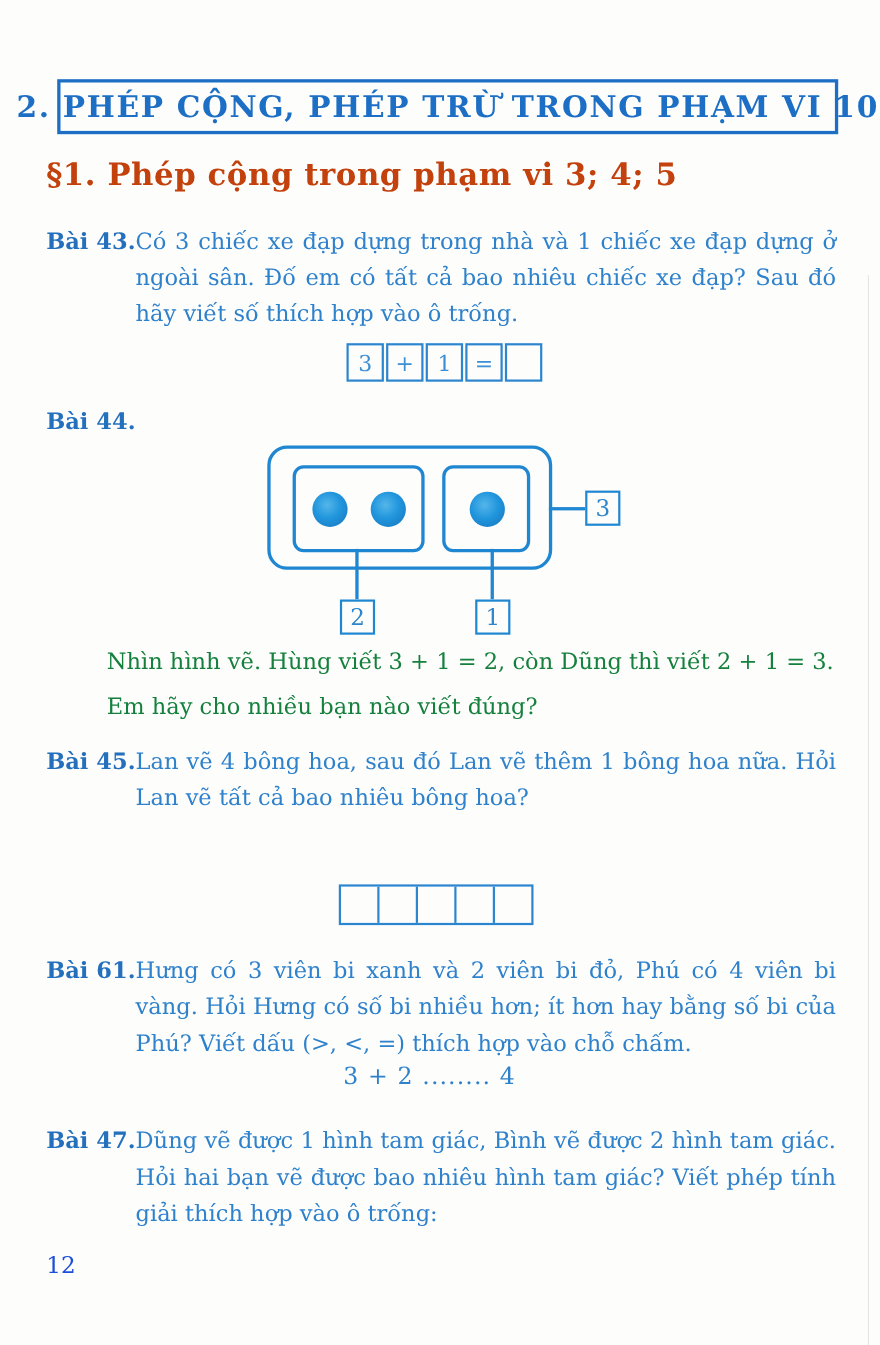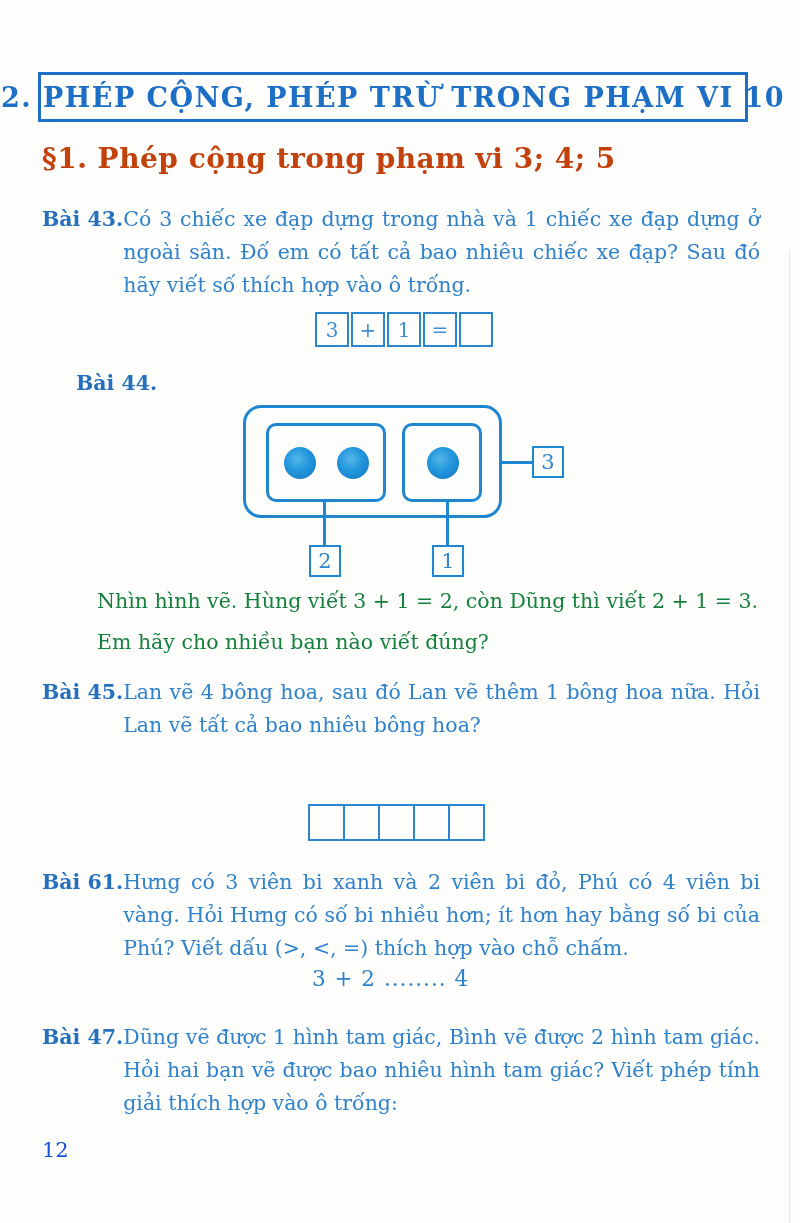--- a/index.html
+++ b/index.html
@@ -10,21 +10,21 @@
     font-family:"DejaVu Serif","Liberation Serif",serif;
     color:#2b7cc7;
     overflow:hidden;
   }
   .scan-artifact{
     position:absolute;left:789px;top:250px;width:1px;height:973px;
     background:#e4e4e1;
   }
   
   .header-box{
-    position:absolute;left:38px;top:72px;width:704px;height:44px;
+    position:absolute;left:52px;top:72px;width:704px;height:44px;
     border:3px solid #1d6fc5;
     display:flex;align-items:center;justify-content:center;
   }
   .header-box .title{
     font-size:27px;font-weight:bold;color:#1d6fc5;letter-spacing:1.5px;
     white-space:nowrap;
   }
   .section-title{
     position:absolute;left:42px;top:142px;
     font-size:28px;font-weight:bold;color:#c2410c;letter-spacing:.5px;
@@ -118,21 +118,21 @@
   </div>
 
   <div class="eq-strip">
     <div class="eq-cell">3</div>
     <div class="eq-cell">+</div>
     <div class="eq-cell">1</div>
     <div class="eq-cell">=</div>
     <div class="eq-cell"></div>
   </div>
 
-  <div class="ex" style="top:367px;margin-left:34px;">
+  <div class="ex" style="top:367px;">
     <span class="ex-label">Bài 44.</span>
   </div>
 
   <div class="diagram">
     <div class="d-outer"></div>
     <div class="d-inner left"></div>
     <div class="d-inner right"></div>
 
     <div class="dot" style="left:284px;top:52px;"></div>
     <div class="dot" style="left:337px;top:52px;"></div>

